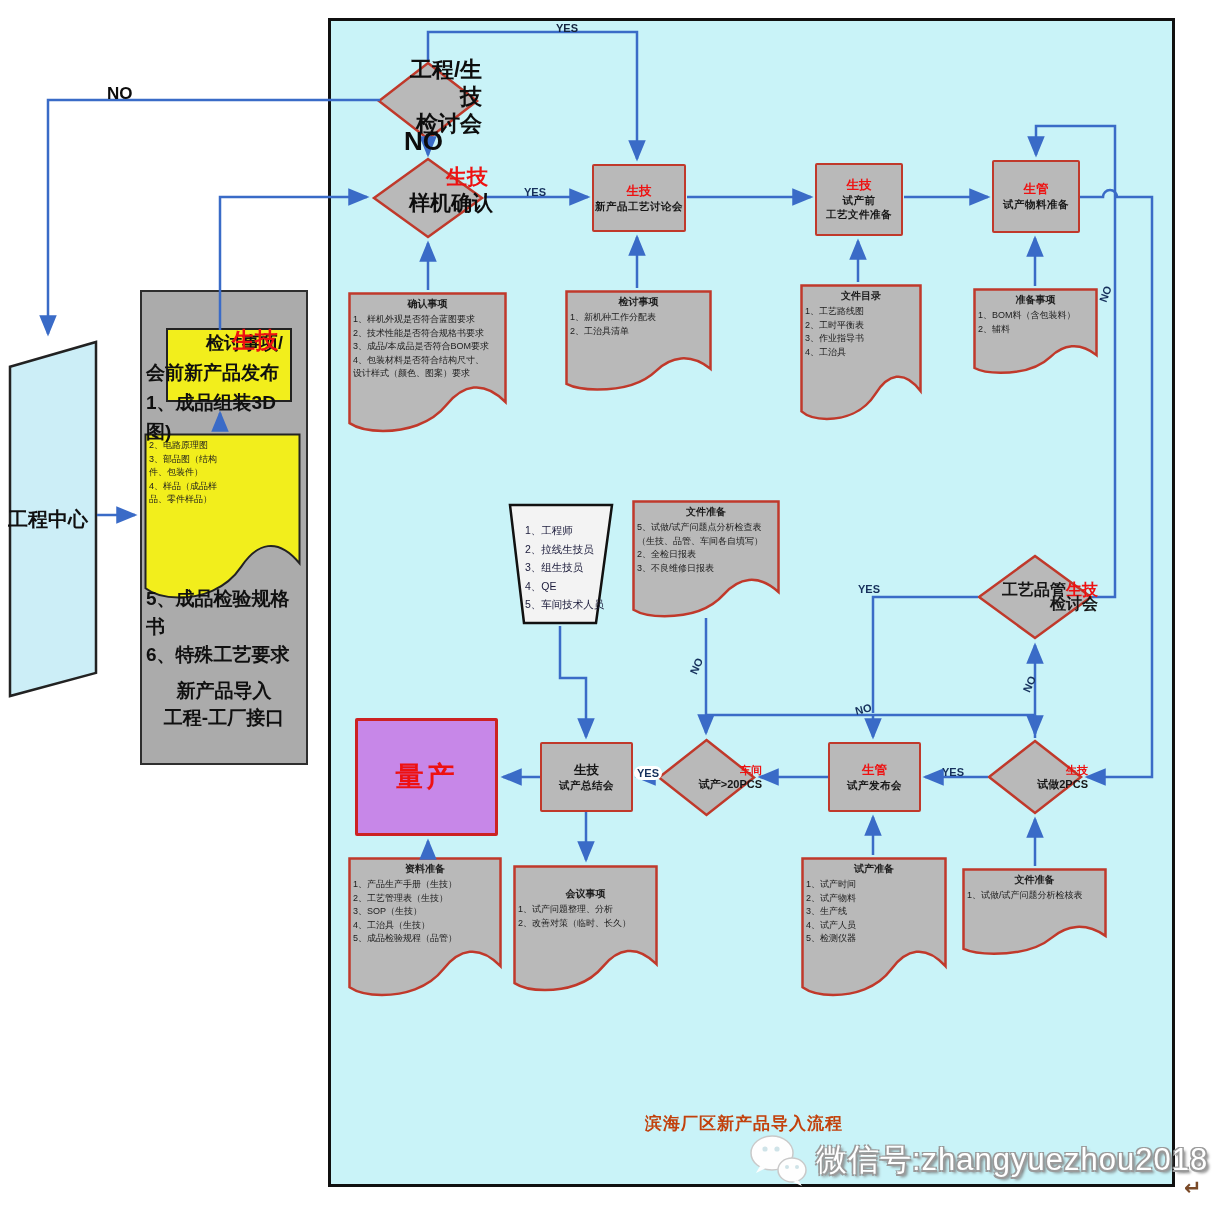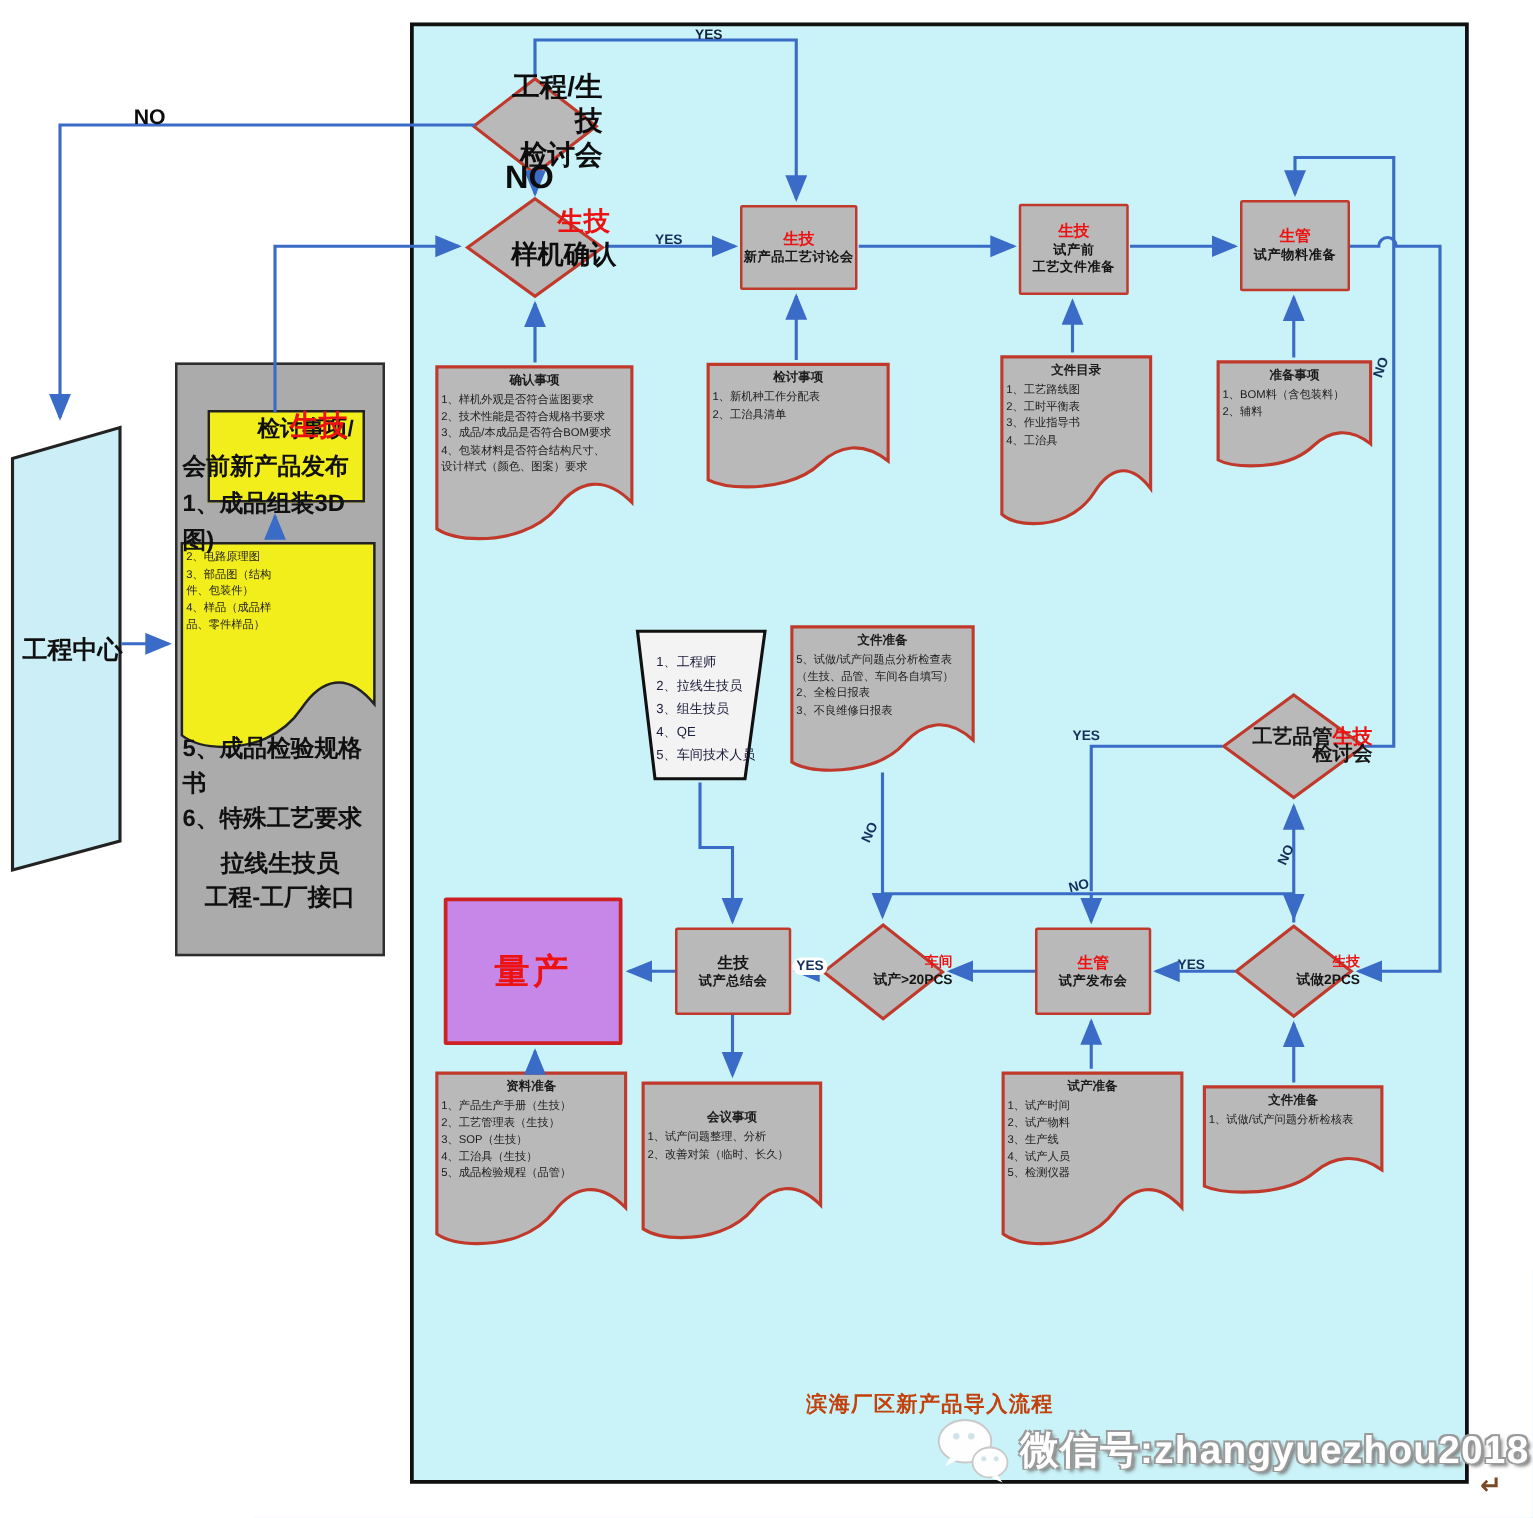--- a/index.html
+++ b/index.html
@@ -17,35 +17,35 @@
   .dtext{position:absolute;z-index:5;text-align:right;font-weight:bold}
   .grayfill{position:absolute;background:#ababab;border:2px solid #2e2e2e;z-index:3}
   .ynote{position:absolute;background:#f2ee1c;border:2px solid #222;z-index:3}
   .ifl{position:absolute;z-index:5;font-size:19px;font-weight:bold;color:#101010;white-space:nowrap}
   .doc .t{font-size:10px;font-weight:bold;text-align:center;color:#1c1c1c;padding-top:5px}
   .doc .items{padding:2px 5px 0 5px}
   .doc .items .li{font-size:9px;line-height:13.5px;color:#1c1c1c;font-weight:500;white-space:nowrap}
   .lbl{position:absolute;z-index:5;font-size:11px;font-weight:bold;color:#16305c;white-space:nowrap}
   svg.wires{position:absolute;left:0;top:0;z-index:4}
   .wm{position:absolute;z-index:6;display:flex;align-items:center;gap:8px}
-  .wm .wtxt{font-size:31px;font-weight:bold;color:#ffffff;letter-spacing:1px;
+  .wm .wtxt{font-size:31px;font-weight:normal;color:#ffffff;letter-spacing:1px;
      text-shadow:-1.5px -1.5px 0 #9a9a9a,1.5px -1.5px 0 #9a9a9a,-1.5px 1.5px 0 #9a9a9a,1.5px 1.5px 0 #9a9a9a,3px 3px 3px #777}
 </style>
 </head>
 <body>
 
 <div id="stage">
 
   <div class="mainbox"></div>
 
   <div class="shape" style="left:8px;top:340px;width:90px;height:358px">
       <svg width="90" height="358" overflow="visible">
         <polygon points="2,26.8 88,2 88,332.9 2,356" fill="#cceef7" stroke="#222" stroke-width="2.5"></polygon>
       </svg>
-    <div class="content" style="display:flex;align-items:center;justify-content:flex-end;height:100%;">
+    <div class="content" style="display:flex;align-items:center;justify-content:flex-start;height:100%;">
       <span style="font-size:20px;font-weight:bold;color:#101010">工程中心</span>
     </div>
   </div>
 
   <div class="grayfill" style="left:140px;top:290px;width:168px;height:475px"></div>
   <div class="ynote" style="left:166px;top:328px;width:126px;height:74px"></div>
   <div class="shape doc" style="left:144px;top:433px;width:157px;height:167px">
       <svg width="157" height="167" overflow="visible">
         <path d="M1.5,1.5 H155.5 V130.3 C133.4,103.5 113.0,110.2 97.3,133.6 C81.6,157.0 56.5,164.5 34.5,164.5 C18.8,164.5 7.9,160.3 1.5,155.3 Z" fill="#f2ee1c" stroke="#222" stroke-width="2"></path>
       </svg>
@@ -59,21 +59,21 @@
   </div>
 
   <div class="ifl" style="left:206px;top:331px;font-size:18px">检讨事项/</div>
   <div class="ifl" style="left:232px;top:325px;font-size:23px;color:#ee1111">生技</div>
   <div class="ifl" style="left:146px;top:360px">会前新产品发布</div>
   <div class="ifl" style="left:146px;top:390px">1、成品组装3D</div>
   <div class="ifl" style="left:146px;top:419px">图)</div>
   <div class="ifl" style="left:146px;top:586px">5、成品检验规格</div>
   <div class="ifl" style="left:146px;top:614px">书</div>
   <div class="ifl" style="left:146px;top:642px">6、特殊工艺要求</div>
-  <div class="ifl" style="left:140px;top:678px;width:168px;text-align:center">拉线生技员</div>
+  <div class="ifl" style="left:140px;top:678px;width:168px;text-align:center">新产品导入</div>
   <div class="ifl" style="left:140px;top:705px;width:168px;text-align:center">工程-工厂接口</div>
 
   <div class="shape" style="left:378px;top:62px;width:100px;height:78px">
       <svg width="100" height="78" overflow="visible">
         <polygon points="50,1 99,39 50,77 1,39" fill="#b9b9b9" stroke="#c0392b" stroke-width="2.5"></polygon>
       </svg>
     </div>
   <div class="dtext" style="left:374px;top:56px;width:108px;font-size:22px;line-height:27px;color:#0d0d0d">
     <div>工程/生</div>
     <div>技</div>

